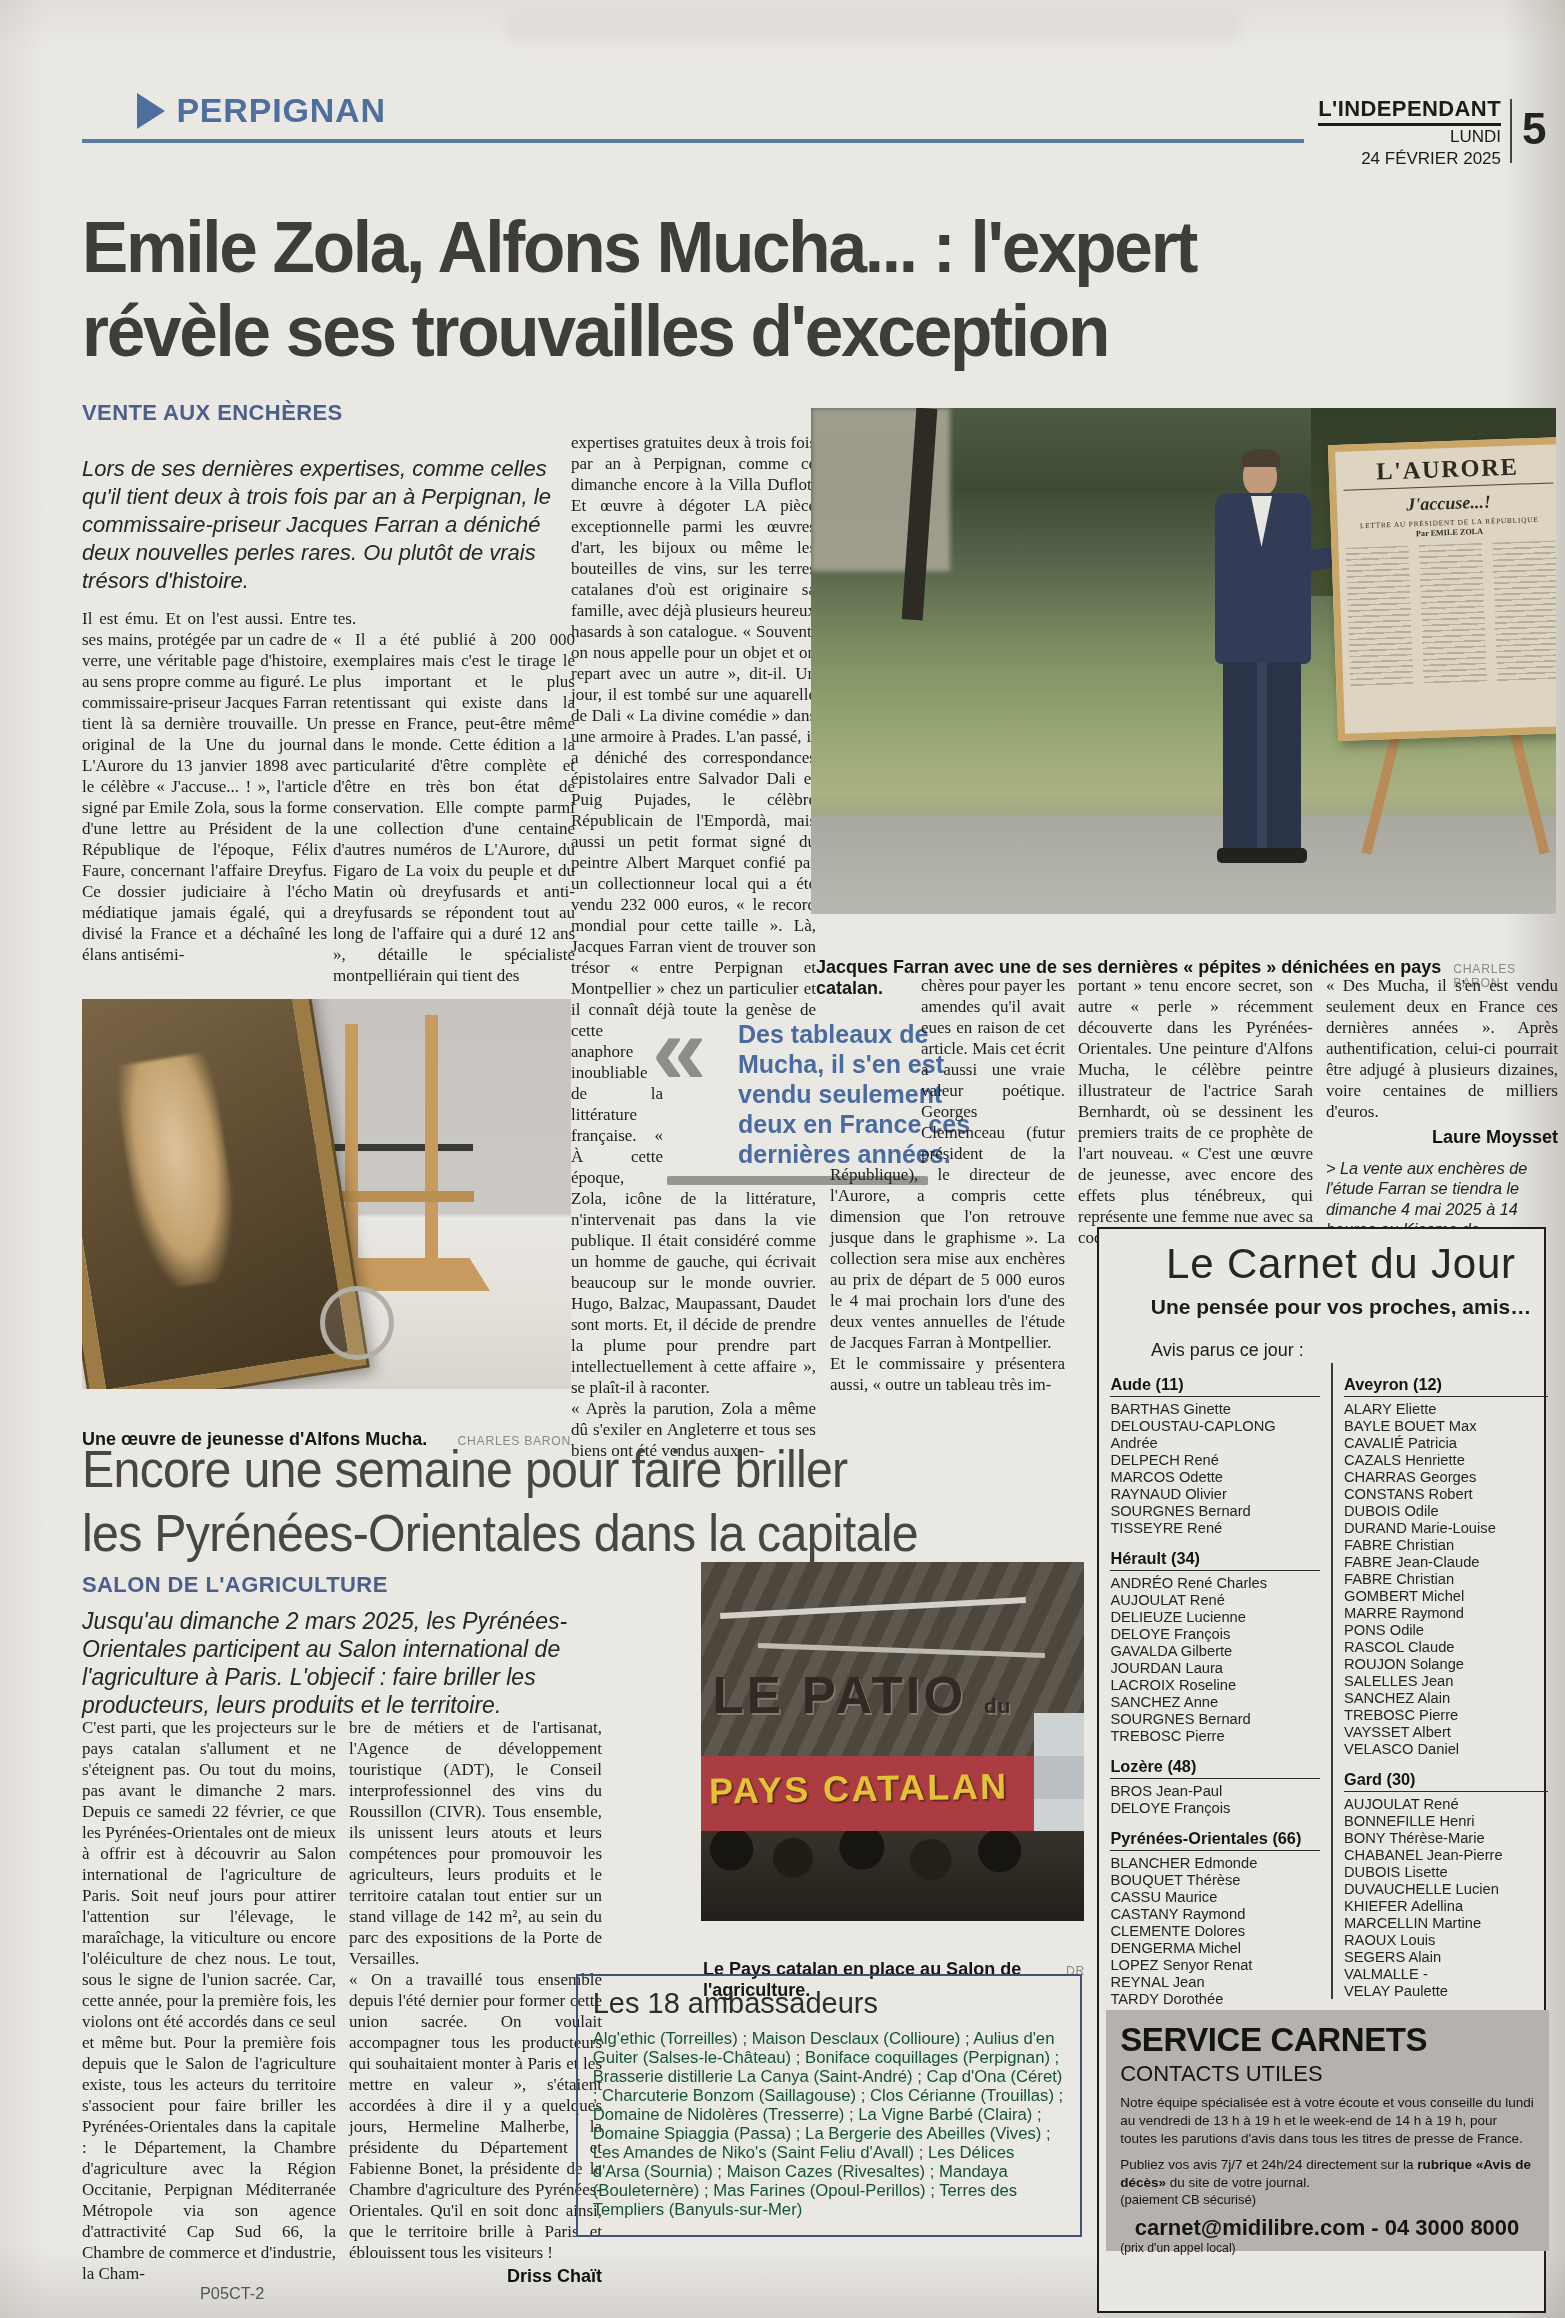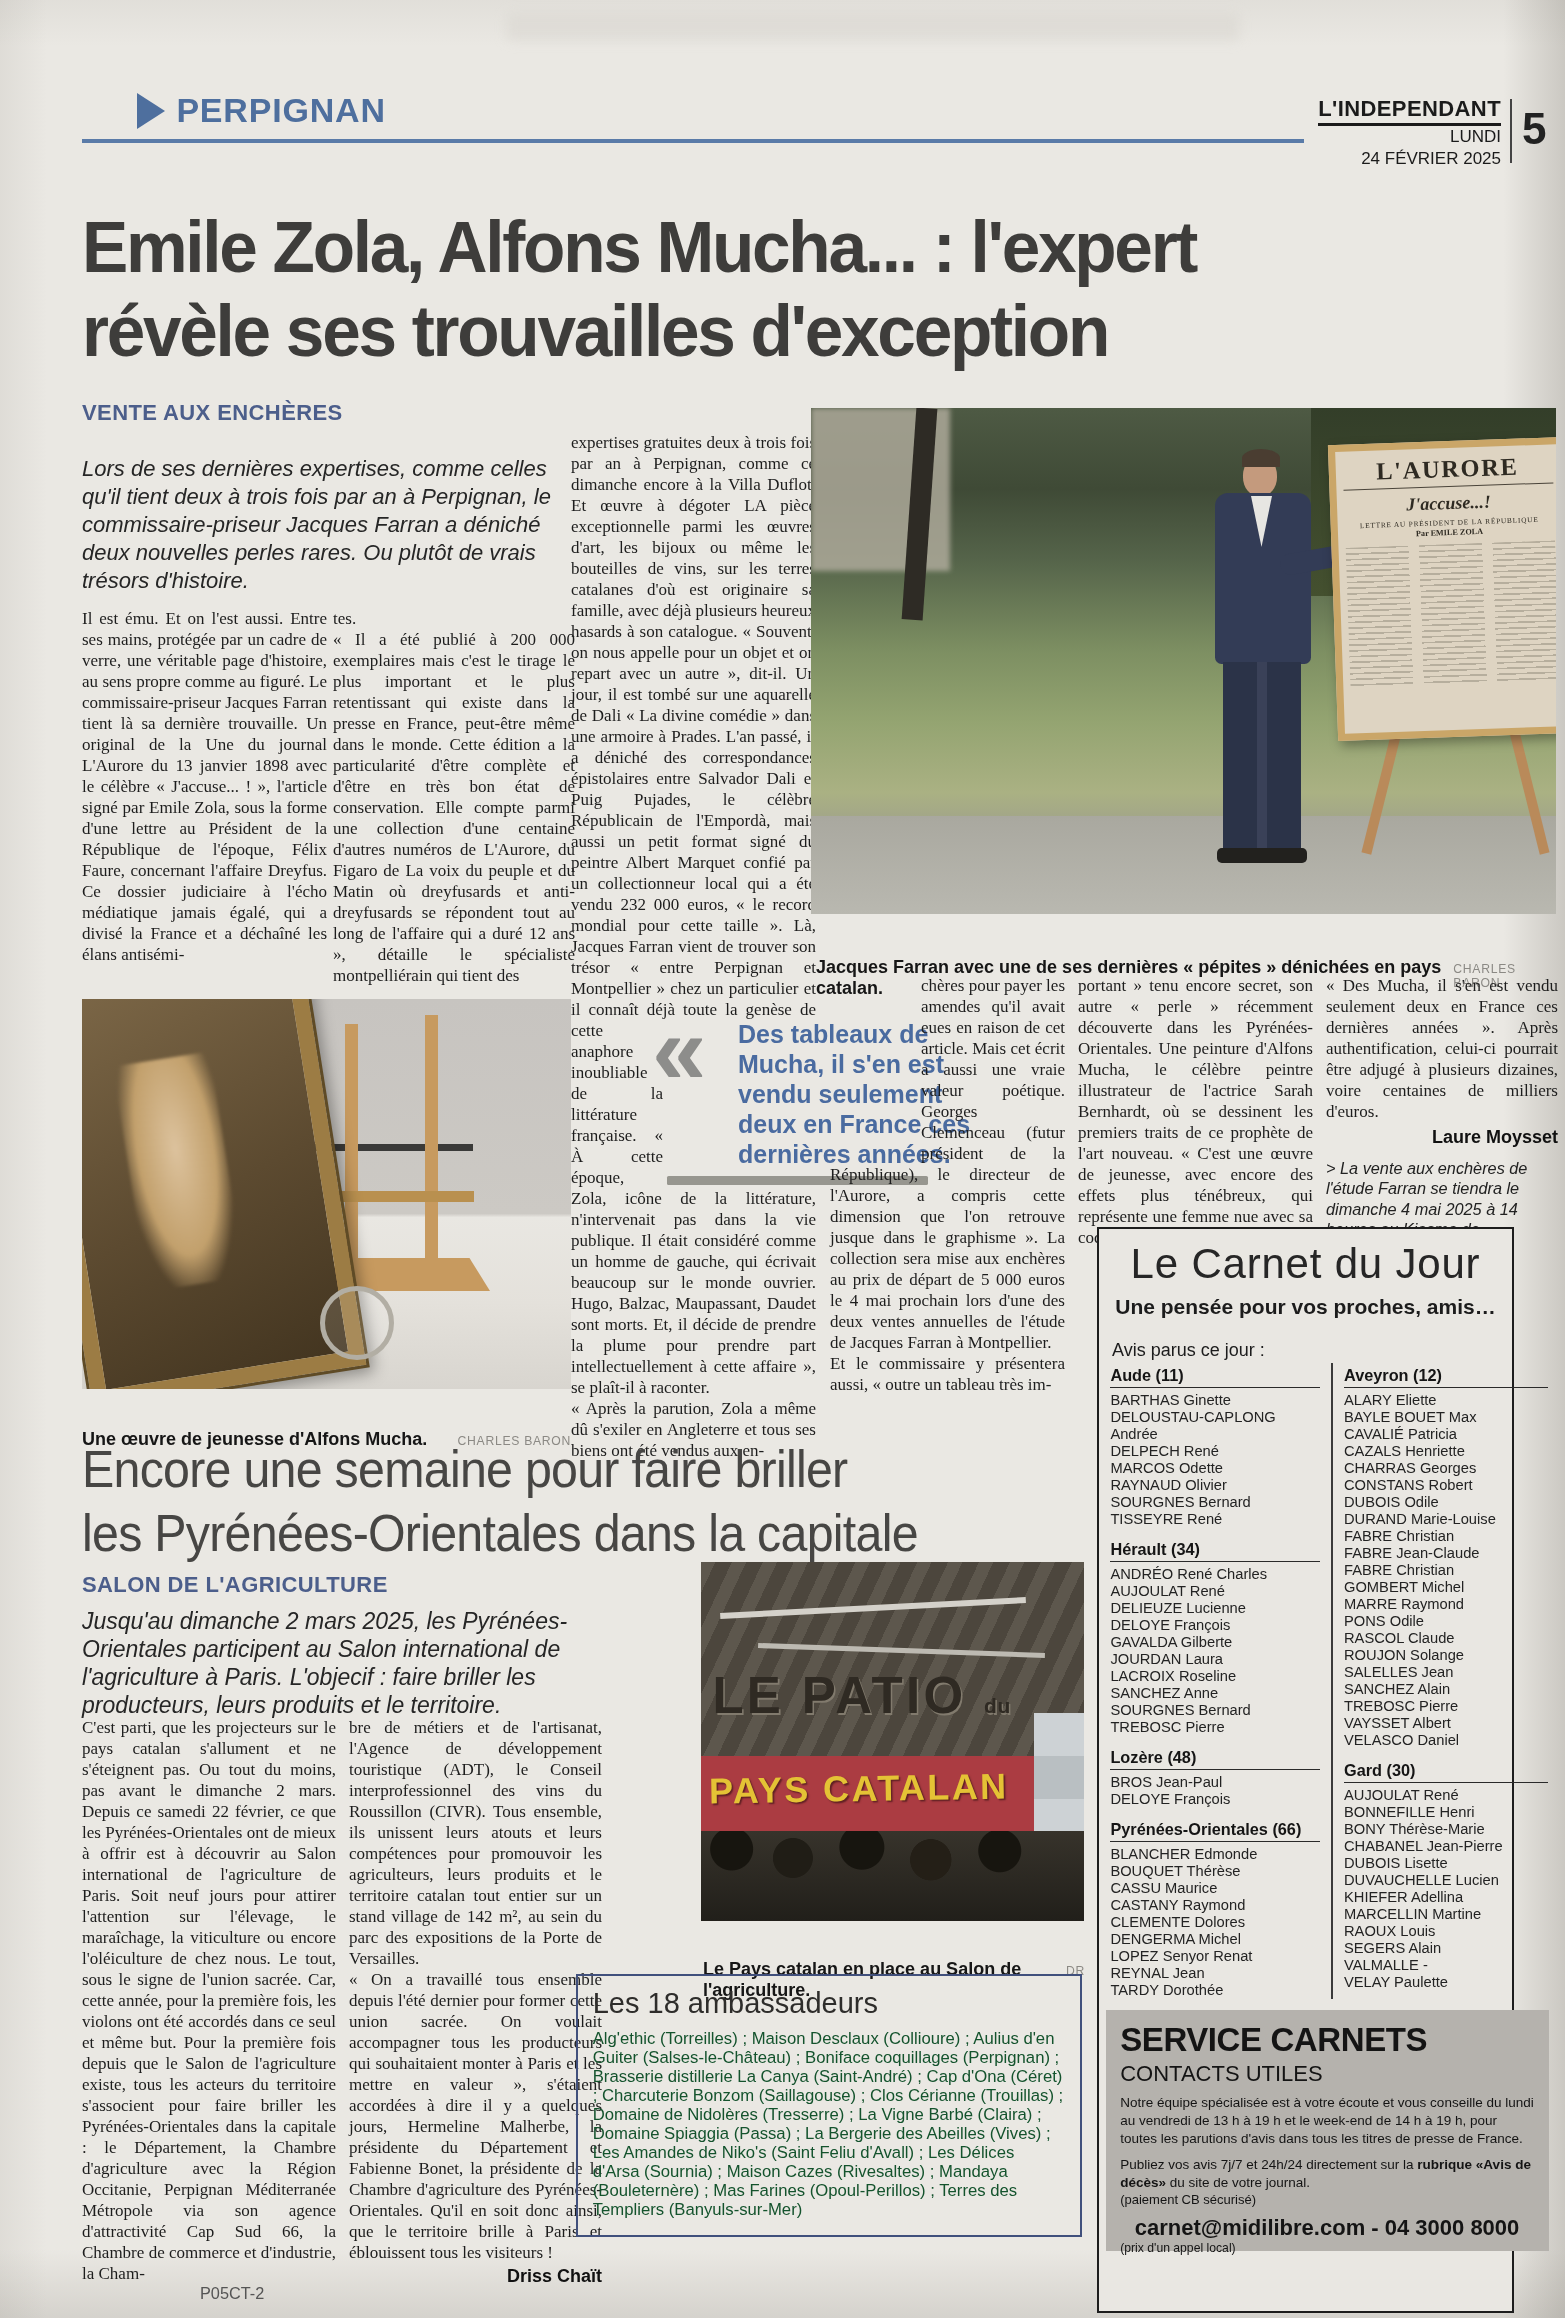--- a/index.html
+++ b/index.html
@@ -42,21 +42,21 @@
   
   .amb-box{border:2.4px solid #41507c;}
   .amb-title{font-family:"Liberation Sans",sans-serif;font-size:29px;color:#2e2d2b;}
   .amb-text{font-family:"Liberation Sans",sans-serif;font-size:16.7px;line-height:19px;color:#14532d;}
   
   .carnet{border:2.4px solid #1d1d1d;background:#e9e7e2;}
   .carnet-title{font-family:"Liberation Sans",sans-serif;font-size:42px;color:#262626;letter-spacing:0.8px;text-align:center;}
   .carnet-sub{font-family:"Liberation Sans",sans-serif;font-weight:700;font-size:21px;color:#1c1c1c;text-align:center;}
   .carnet-avis{font-family:"Liberation Sans",sans-serif;font-size:18px;color:#1c1c1c;}
   .cn-col{font-family:"Liberation Sans",sans-serif;}
-  .cn-sec{margin-bottom:11.4px;}
+  .cn-sec{margin-bottom:11.4px;margin-top:9px;}
   .cn-hdr{font-weight:700;font-size:16.3px;color:#151515;border-bottom:1.6px solid #2a2a2a;padding-bottom:2.4px;margin-bottom:4.1px;}
   .cn-names div{font-size:14.7px;line-height:17px;color:#232323;}
   .cn-div{background:#3a3a3a;width:1.6px;}
   
   .svc{background:#b5b2ad;font-family:"Liberation Sans",sans-serif;color:#141414;}
   .svc-title{font-weight:700;font-size:33px;letter-spacing:-0.4px;}
   .svc-sub{font-size:22px;margin-top:1.6px;}
   .svc-p{font-size:13.5px;line-height:18px;margin-top:7.3px;}
   .svc-right{font-size:13px;}
   .svc-contact{font-weight:700;font-size:22px;text-align:center;margin-top:8.2px;}
@@ -203,21 +203,21 @@
       radial-gradient(circle at 60% 32%,#241f17 20.4px,transparent 21px),
       radial-gradient(circle at 78% 22%,#17150f 21px,transparent 22px),
       linear-gradient(180deg,#37332b,#211f1a);"></div>
   </div>
 
   <div class="abs amb-box" style="left:576px;top:1974px;width:506px;height:263px;padding:11.4px 14.7px;box-sizing:border-box;">
     <div class="amb-title">Les 18 ambassadeurs</div>
     <div class="amb-text" style="margin-top:8.2px;">Alg'ethic (Torreilles) ; Maison Desclaux (Collioure) ; Aulius d'en Guiter (Salses-le-Château) ; Boniface coquillages (Perpignan) ; Brasserie distillerie La Canya (Saint-André) ; Cap d'Ona (Céret) ; Charcuterie Bonzom (Saillagouse) ; Clos Cérianne (Trouillas) ; Domaine de Nidolères (Tresserre) ; La Vigne Barbé (Claira) ; Domaine Spiaggia (Passa) ; La Bergerie des Abeilles (Vives) ; Les Amandes de Niko's (Saint Feliu d'Avall) ; Les Délices d'Arsa (Sournia) ; Maison Cazes (Rivesaltes) ; Mandaya (Bouleternère) ; Mas Farines (Opoul-Perillos) ; Terres des Templiers (Banyuls-sur-Mer)</div>
   </div>
 
-  <div class="abs carnet" style="left:1097px;top:1227px;width:417px;height:1086px;box-sizing:border-box;">
+  <div class="abs carnet" style="left:1097px;top:1227px;width:449px;height:1086px;box-sizing:border-box;padding-left:39px;">
     <div class="carnet-title" style="margin-top:11.4px;">Le Carnet du Jour</div>
     <div class="carnet-sub" style="margin-top:6.5px;">Une pensée pour vos proches, amis…</div>
     <div class="carnet-avis" style="margin:21px 0 0 13px;">Avis parus ce jour :</div>
 
     <div class="abs cn-col" style="left:11.4px;top:137px;width:210px;">
       <div class="cn-sec">
         <div class="cn-hdr">Aude (11)</div>
         <div class="cn-names">
             <div>BARTHAS Ginette</div>
             <div>DELOUSTAU-CAPLONG Andrée</div>

